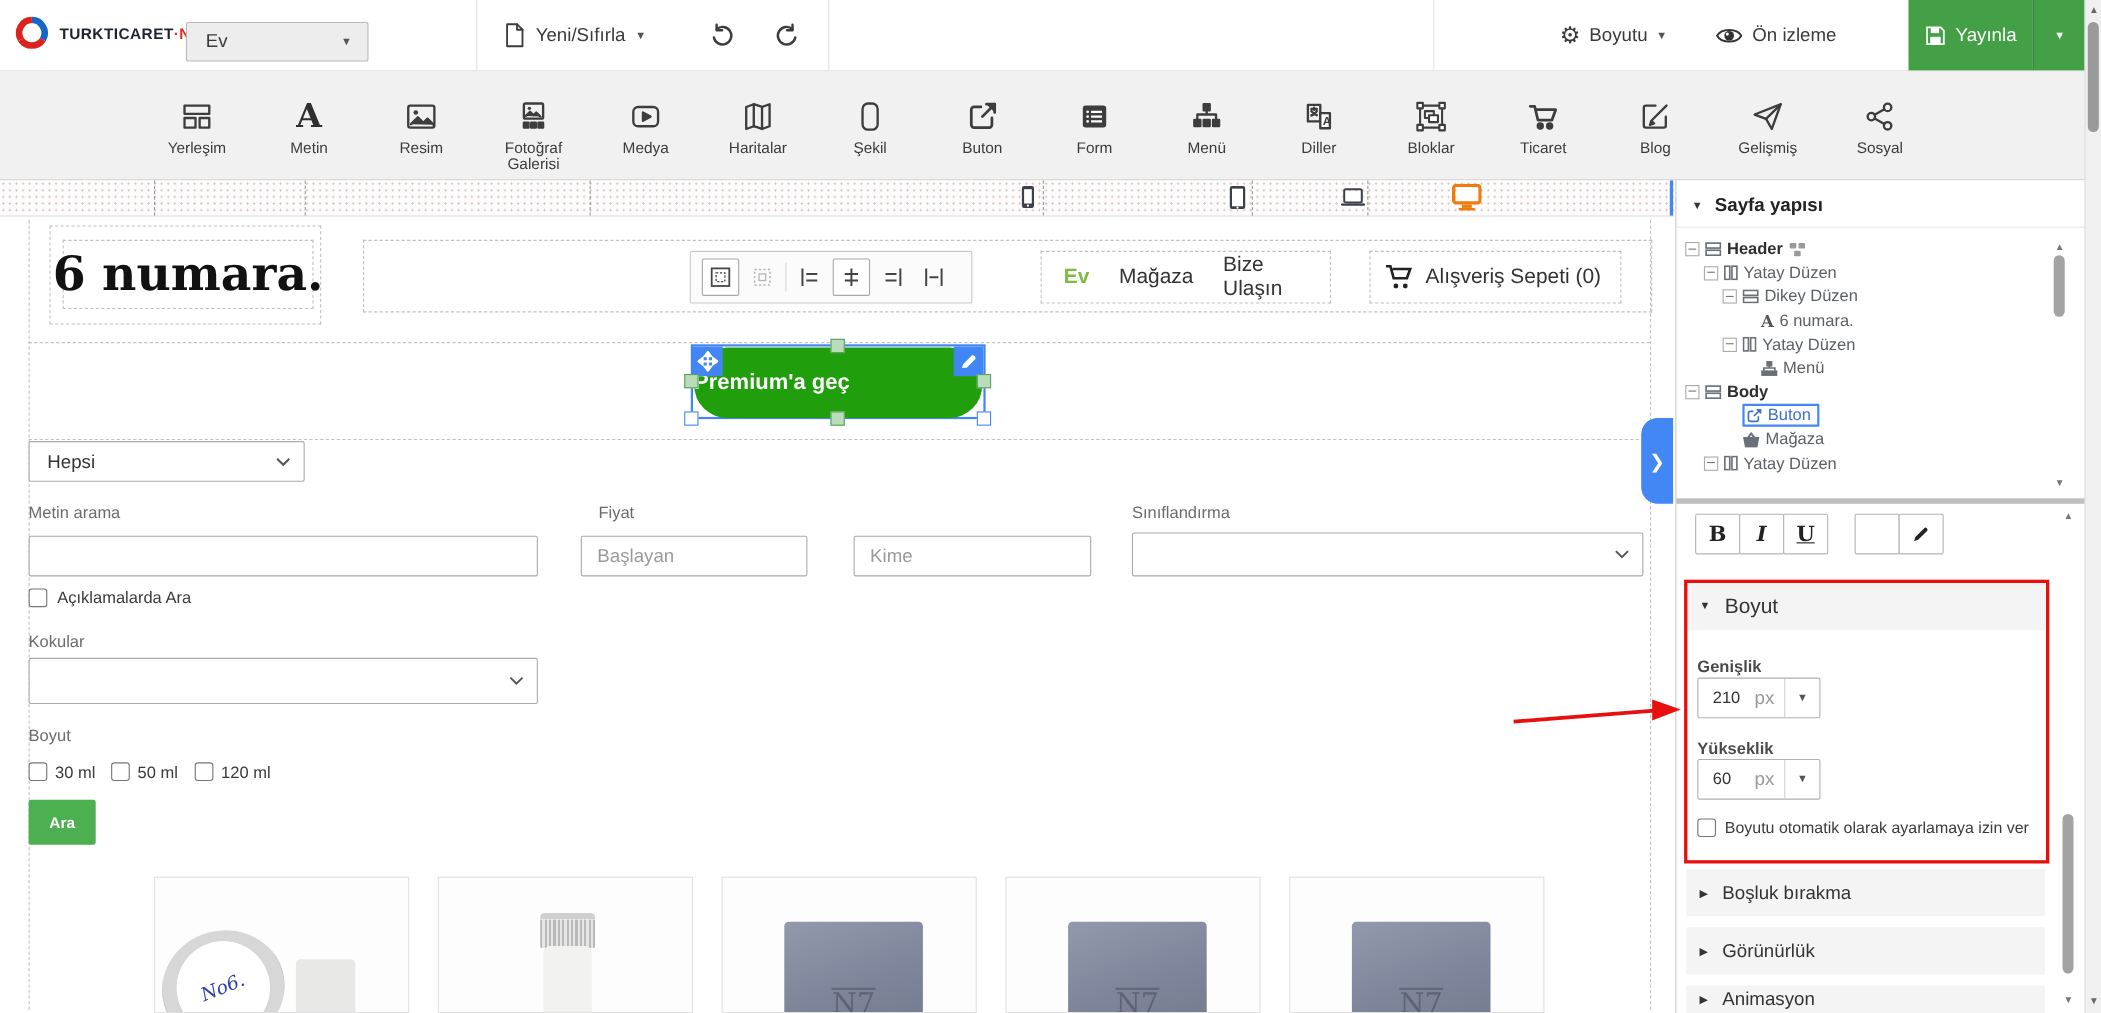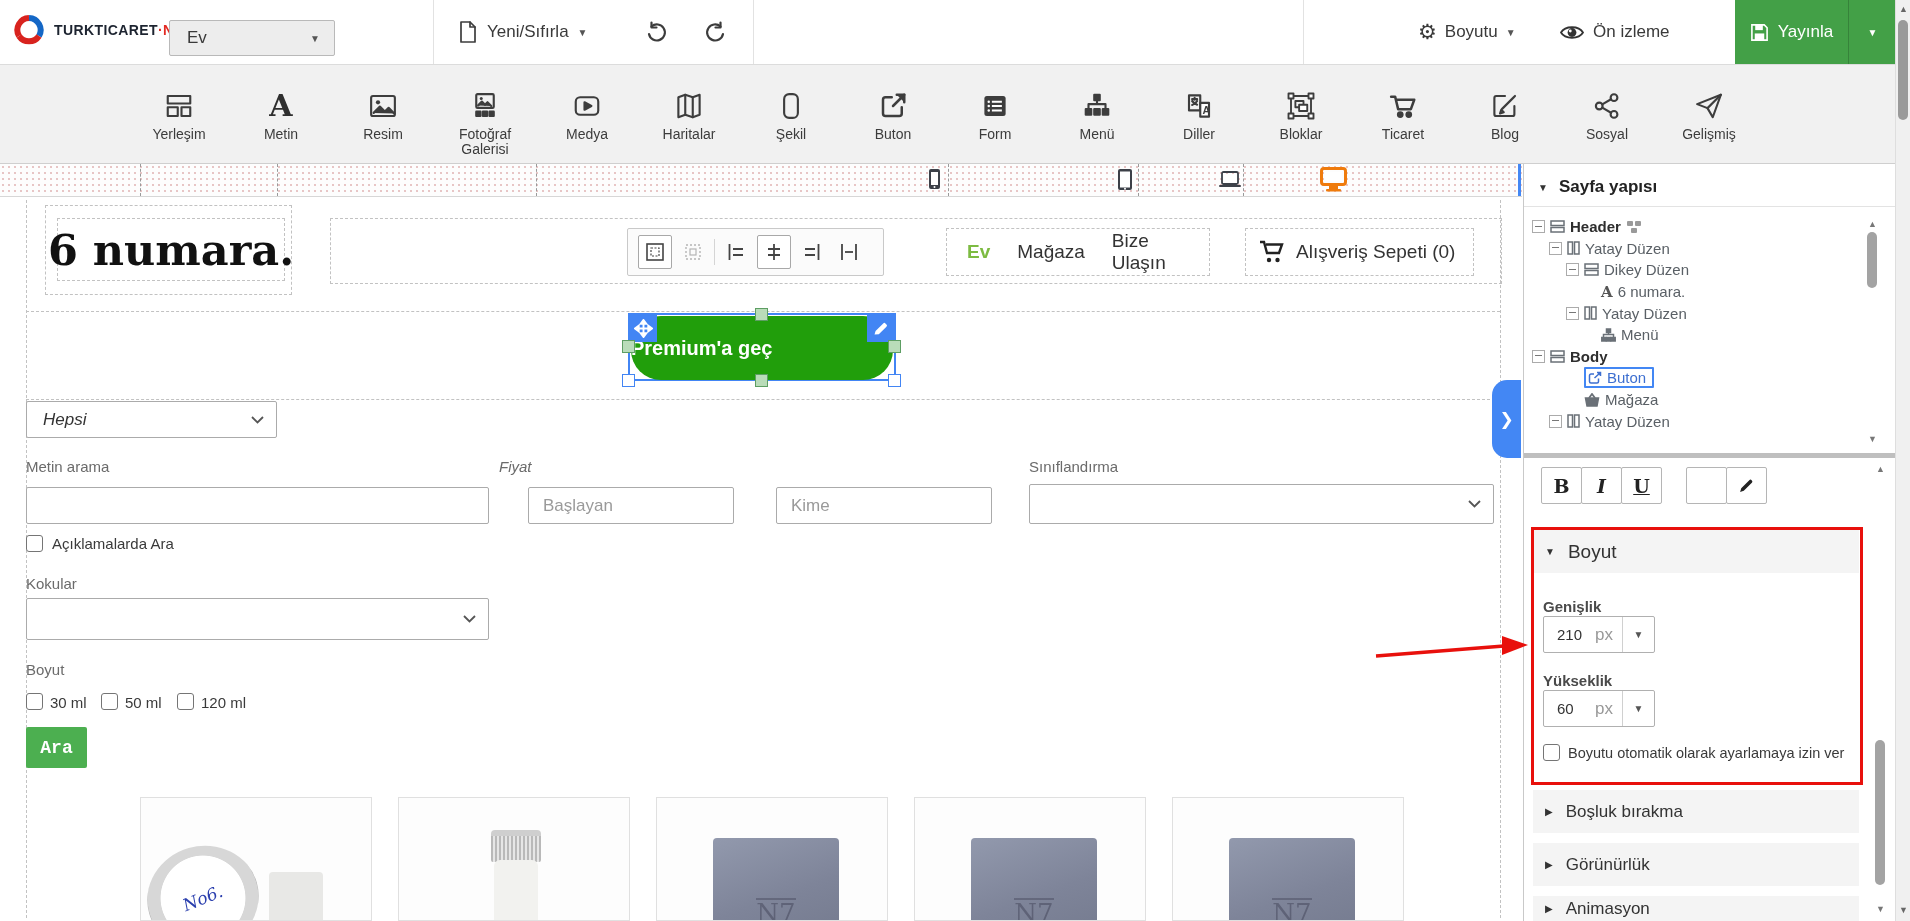--- a/index.html
+++ b/index.html
@@ -64,28 +64,28 @@
   
   #premium-sel{left:628px;top:116px;width:268px;height:68px;border:2px solid #4285f4;box-sizing:border-box;}
   #premium-btn{left:631px;top:119px;width:262px;height:64px;border-radius:30px;
      display:flex;align-items:center;justify-content:flex-start;color:#fff;font-weight:bold;font-size:20px;}
   .handle-blue{position:absolute;width:27px;height:27px;background:#4285f4;display:flex;align-items:center;justify-content:center;}
   .handle-grn{position:absolute;width:13px;height:13px;background:#b9dcb9;border:1px solid #5d9e63;box-sizing:border-box;}
   .handle-wht{position:absolute;width:13px;height:13px;background:#fff;border:1px solid #4285f4;box-sizing:border-box;}
   
   .formlabel{position:absolute;font-size:15px;color:#6b6b6b;}
   .sel{position:absolute;background:#fff;border:1px solid #ababab;border-radius:2px;box-sizing:border-box;
-      display:flex;align-items:center;justify-content:space-between;padding:0 12px 0 16px;font-size:17px;color:#333;font-style:italic;}
+      display:flex;align-items:center;justify-content:space-between;padding:0 12px 0 16px;font-size:17px;color:#333;}
   .tinput{position:absolute;background:#fff;border:1px solid #ababab;border-radius:2px;box-sizing:border-box;
       font-size:17px;color:#333;padding:0 14px;font-family:"Liberation Sans",sans-serif;}
   .tinput::placeholder{color:#9a9a9a;}
   .cb{position:absolute;width:17px;height:17px;border:1.6px solid #757575;border-radius:3px;background:#fff;box-sizing:border-box;}
   .cblabel{position:absolute;font-size:15px;color:#3a3a3a;}
   #search-btn{left:26px;top:530px;width:61px;height:41px;border:none;border-radius:2px;color:#fff;
-      font-size:18px;font-weight:bold;display:flex;align-items:center;justify-content:center;font-family:Liberation Mono, monospace;}
+      font-size:14px;font-weight:bold;display:flex;align-items:center;justify-content:center;}
   
   .pcard{position:absolute;top:600px;width:232px;height:124px;background:#fdfdfd;border:1px solid #e0e0e0;
       box-sizing:border-box;overflow:hidden;}
   .jarlid{position:absolute;left:6px;top:48px;width:112px;height:104px;border-radius:50%;
       background:radial-gradient(circle,#fff 0 55%,#d7d7d7 56% 72%,#b9b9b9 73% 100%);
       transform:rotate(-16deg);display:flex;align-items:center;justify-content:center;}
   .jarlid span{font-family:"DejaVu Serif",serif;font-style:italic;color:#2b3fae;font-size:17px;transform:rotate(-6deg);}
   .jarbody{position:absolute;left:128px;top:74px;width:54px;height:60px;background:#e8e8e6;border-radius:4px;}
   .tubecap{position:absolute;left:92px;top:32px;width:50px;height:26px;border-radius:4px 4px 2px 2px;
       background:repeating-linear-gradient(90deg,#b9b9b9 0 2px,#e6e6e6 2px 4px);border-top:6px solid #cfcfcf;}
@@ -352,36 +352,36 @@
             <svg width="30" height="30" viewBox="0 0 24 24" class="wsvg">
               <path d="M12 4 H5 a1.5 1.5 0 0 0 -1.5 1.5 v13 A1.5 1.5 0 0 0 5 20 h13 a1.5 1.5 0 0 0 1.5 -1.5 V12"></path>
               <path d="M9.5 14.5 l9 -9 M9 15 l-1 3 3 -1 z M18.5 5.5 l1.5 -1.5"></path>
             </svg>
           </div>
         <div class="lbl">Blog</div>
       </div>
       <div class="witem">
         <div class="ic">
             <svg width="30" height="30" viewBox="0 0 24 24" class="wsvg">
+              <path d="M2.5 10.5 L21.5 3 L15 21 L10.8 13.7 Z"></path>
+              <path d="M10.8 13.7 L21.5 3"></path>
+            </svg>
+          </div>
+        <div class="lbl">Gelişmiş</div>
+      </div>
+      <div class="witem">
+        <div class="ic">
+            <svg width="30" height="30" viewBox="0 0 24 24" class="wsvg">
               <circle cx="5.8" cy="12" r="2.7"></circle>
               <circle cx="17.6" cy="5.3" r="2.7"></circle>
               <circle cx="17.6" cy="18.7" r="2.7"></circle>
               <path d="M8.2 10.7 L15.2 6.6 M8.2 13.3 L15.2 17.4"></path>
             </svg>
           </div>
         <div class="lbl">Sosyal</div>
-      </div>
-      <div class="witem">
-        <div class="ic">
-            <svg width="30" height="30" viewBox="0 0 24 24" class="wsvg">
-              <path d="M2.5 10.5 L21.5 3 L15 21 L10.8 13.7 Z"></path>
-              <path d="M10.8 13.7 L21.5 3"></path>
-            </svg>
-          </div>
-        <div class="lbl">Gelişmiş</div>
       </div>
     </div>
   </div>
 
   <div id="ruler" class="abs">
     <div class="ruler-sep" style="left:140px;"></div>
     <div class="ruler-sep" style="left:277px;"></div>
     <div class="ruler-sep" style="left:536px;"></div>
     <div class="ruler-sep" style="left:948px;"></div>
     <div class="ruler-sep" style="left:1138px;"></div>
@@ -512,21 +512,21 @@
     <div class="sel" style="left:26px;top:204px;width:251px;height:37px;background:#fff;">
       <span>Hepsi</span>
       <svg width="13" height="8" viewBox="0 0 13 8">
           <path d="M1 1 L6.5 6.5 L12 1" stroke="#555" stroke-width="1.8" fill="none"></path>
         </svg>
     </div>
 
     <div class="formlabel" style="left:26px;top:261px;">Metin arama</div>
     <input class="tinput" style="left: 26px; top: 290px; width: 463px; height: 37px;">
 
-    <div class="formlabel" style="left:499px;top:261px;font-style:italic;">Fiyat</div>
+    <div class="formlabel" style="left:544px;top:261px;">Fiyat</div>
     <input class="tinput" style="left: 528px; top: 290px; width: 206px; height: 37px;" placeholder="Başlayan">
     <input class="tinput" style="left: 776px; top: 290px; width: 216px; height: 37px;" placeholder="Kime">
 
     <div class="formlabel" style="left:1029px;top:261px;">Sınıflandırma</div>
     <div class="sel" style="left:1029px;top:287px;width:465px;height:40px;">
       <span></span>
       <svg width="13" height="8" viewBox="0 0 13 8">
           <path d="M1 1 L6.5 6.5 L12 1" stroke="#555" stroke-width="1.8" fill="none"></path>
         </svg>
     </div>

